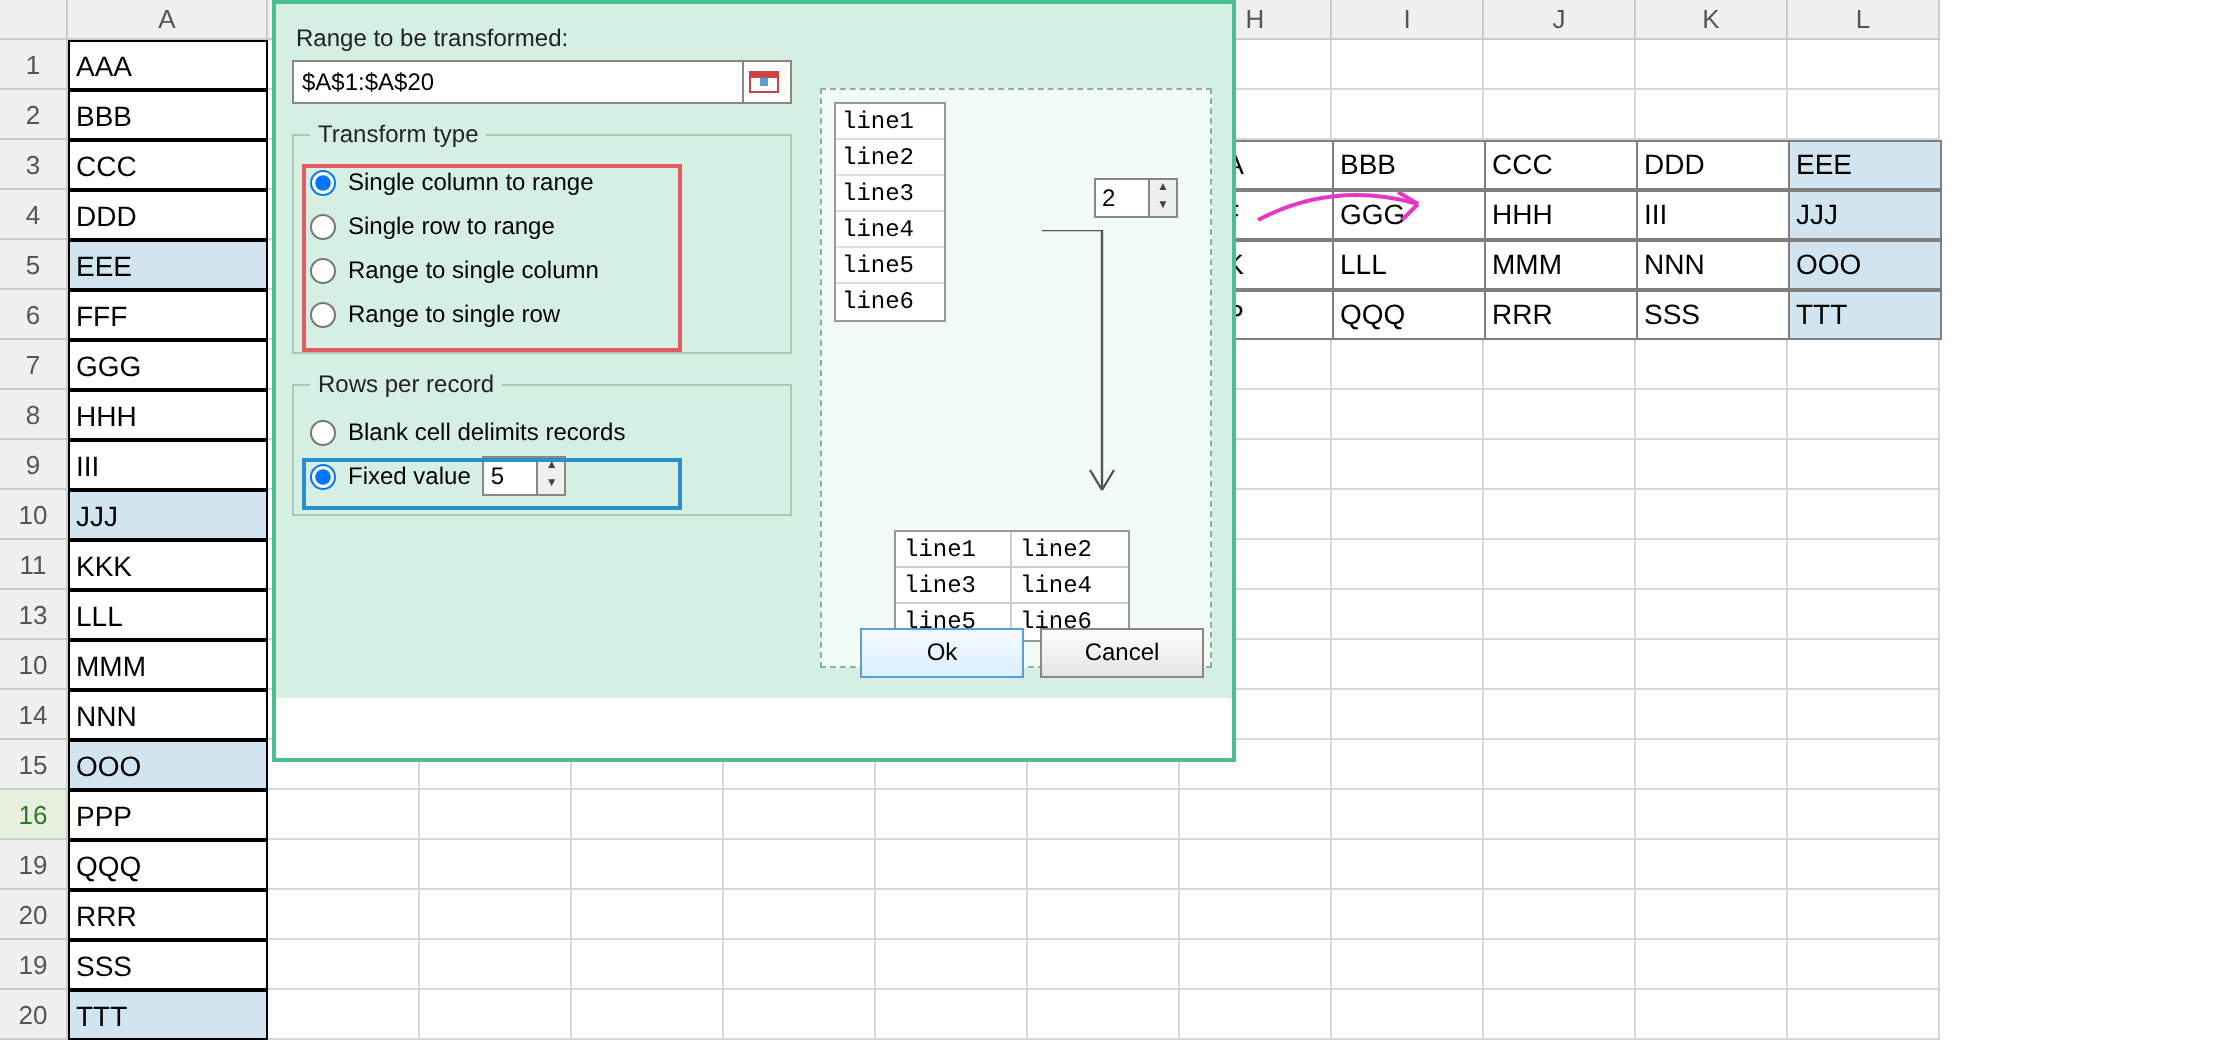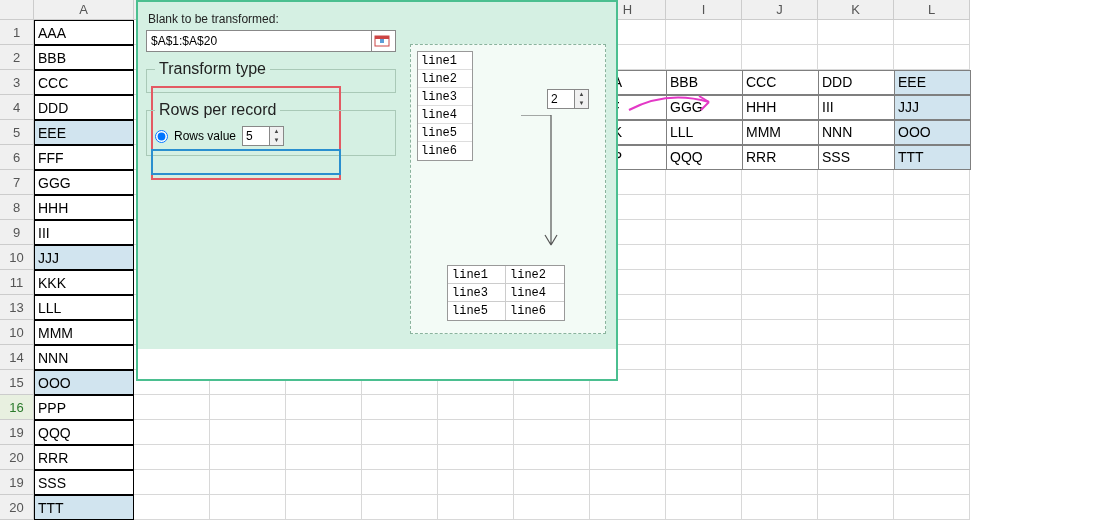--- a/index.html
+++ b/index.html
@@ -28,21 +28,21 @@
 .dlg-help { position: absolute; right: 50px; top: 0; width: 40px; height: 30px; text-align: center; line-height: 28px; color: #fff; font-weight: bold; font-size: 15px; }
 .dlg-close { position: absolute; right: 2px; top: 0; width: 44px; height: 26px; background: #d9463e; color: #fff; text-align: center; line-height: 24px; font-size: 15px; }
 .dlg-body { padding: 6px 8px 8px 8px; background: #d5f0e3; height: 347px; position: relative; }
 .label { font-size: 12px; color: #222; margin: 4px 0 4px 2px; }
 .rangebox { display: flex; }
 .rangebox input { flex: 1; height: 22px; border: 1px solid #888; padding: 0 4px; font-size: 12px; background: #fff; }
 .rangepick { width: 24px; height: 22px; border: 1px solid #888; border-left: 0; background: #fff; position: relative; }
 .rangepick svg { position: absolute; top: 2px; left: 2px; }
 
 fieldset { border: 1px solid #a9c9b7; margin-top: 8px; padding: 6px 8px 8px 8px; font-size: 12px; position: relative; }
-fieldset legend { padding: 0 4px; color: #222; font-size: 16px; }
+fieldset legend { padding: 0 4px; color: #222; font-size: 12px; }
 .hi-red { position: absolute; border: 2px solid #e35a63; pointer-events: none; }
 .hi-blue { position: absolute; border: 2px solid #2a8fcf; pointer-events: none; }
 
 .radio-row { display: flex; align-items: center; height: 22px; }
 .radio-row input[type=radio] { margin-right: 6px; width:13px; height:13px; }
 .radio-row label { font-size: 12px; }
 .spinner { display: inline-flex; width: 42px; height: 20px; border: 1px solid #888; background: #fff; margin-left: 6px; }
 .spinner input { border: 0; width: 26px; font-size: 12px; padding-left: 3px; }
 .spinner .arrows { width: 14px; display: flex; flex-direction: column; border-left: 1px solid #888; }
 .spinner .arrows div { flex: 1; text-align: center; line-height: 8px; font-size: 6px; background: #f0f0f0; color:#444; }
@@ -369,42 +369,64 @@
       <div class="ocell" style="left: 632px; top: 125px; width: 77px;">QQQ</div>
       <div class="ocell" style="left: 708px; top: 125px; width: 77px;">RRR</div>
       <div class="ocell" style="left: 784px; top: 125px; width: 77px;">SSS</div>
       <div class="ocell hl" style="left: 860px; top: 125px; width: 77px;">TTT</div>
     </div>
 </div>
 
 <div class="dialog">
   <div class="dlg-body">
     <div class="left-col">
-      <div class="label">Blank to be transformed:</div>
+      <div class="label">Range to be transformed:</div>
       <div class="rangebox">
         <input type="text" value="$A$1:$A$20" style="">
         <div class="rangepick">
           <svg width="18" height="16">
               <rect x="1" y="3" width="14" height="10" fill="#fff" stroke="#c44"></rect>
               <rect x="1" y="3" width="14" height="3" fill="#c44"></rect>
               <rect x="6" y="6" width="4" height="4" fill="#5c9ed8"></rect>
             </svg>
         </div>
       </div>
 
       <fieldset>
         <legend>Transform type</legend>
+        <div id="tt-opts">
+            <div class="radio-row">
+              <input type="radio" name="tt" checked="" style="">
+              <label>Single column to range</label>
+            </div>
+            <div class="radio-row">
+              <input type="radio" name="tt" style="">
+              <label>Single row to range</label>
+            </div>
+            <div class="radio-row">
+              <input type="radio" name="tt" style="">
+              <label>Range to single column</label>
+            </div>
+            <div class="radio-row">
+              <input type="radio" name="tt" style="">
+              <label>Range to single row</label>
+            </div>
+          </div>
         <div class="hi-red" style="top:8px; left:4px; width:190px; height:94px;"></div>
       </fieldset>
 
       <fieldset>
         <legend>Rows per record</legend>
         <div class="radio-row">
+          <input type="radio" name="rpr" style="">
+          <label>Blank cell delimits records</label>
+        </div>
+        <div class="radio-row">
           <input type="radio" name="rpr" checked="" style="">
-          <label>Rows value</label>
+          <label>Fixed value</label>
           <div class="spinner">
             <input type="text" value="5" style="">
             <div class="arrows">
                 <div>▲</div>
                 <div>▼</div>
               </div>
           </div>
         </div>
         <div class="hi-blue" style="top:30px; left:4px; width:190px; height:26px;"></div>
       </fieldset>
@@ -438,19 +460,23 @@
             <div class="c">line3</div>
             <div class="c">line4</div>
           </div>
           <div class="r">
             <div class="c">line5</div>
             <div class="c">line6</div>
           </div>
         </div>
     </div>
 
+    <div class="dlg-buttons">
+      <div class="btn primary">Ok</div>
+      <div class="btn">Cancel</div>
+    </div>
   </div>
 </div>
 
 <svg class="big-arrow" width="90" height="30">
   <path d="M2 20 Q 40 0 82 12" stroke="#e338c6" stroke-width="2" fill="none"></path>
   <path d="M82 12 L72 6 M82 12 L74 20" stroke="#e338c6" stroke-width="2" fill="none"></path>
 </svg>
 
 </body></html>

